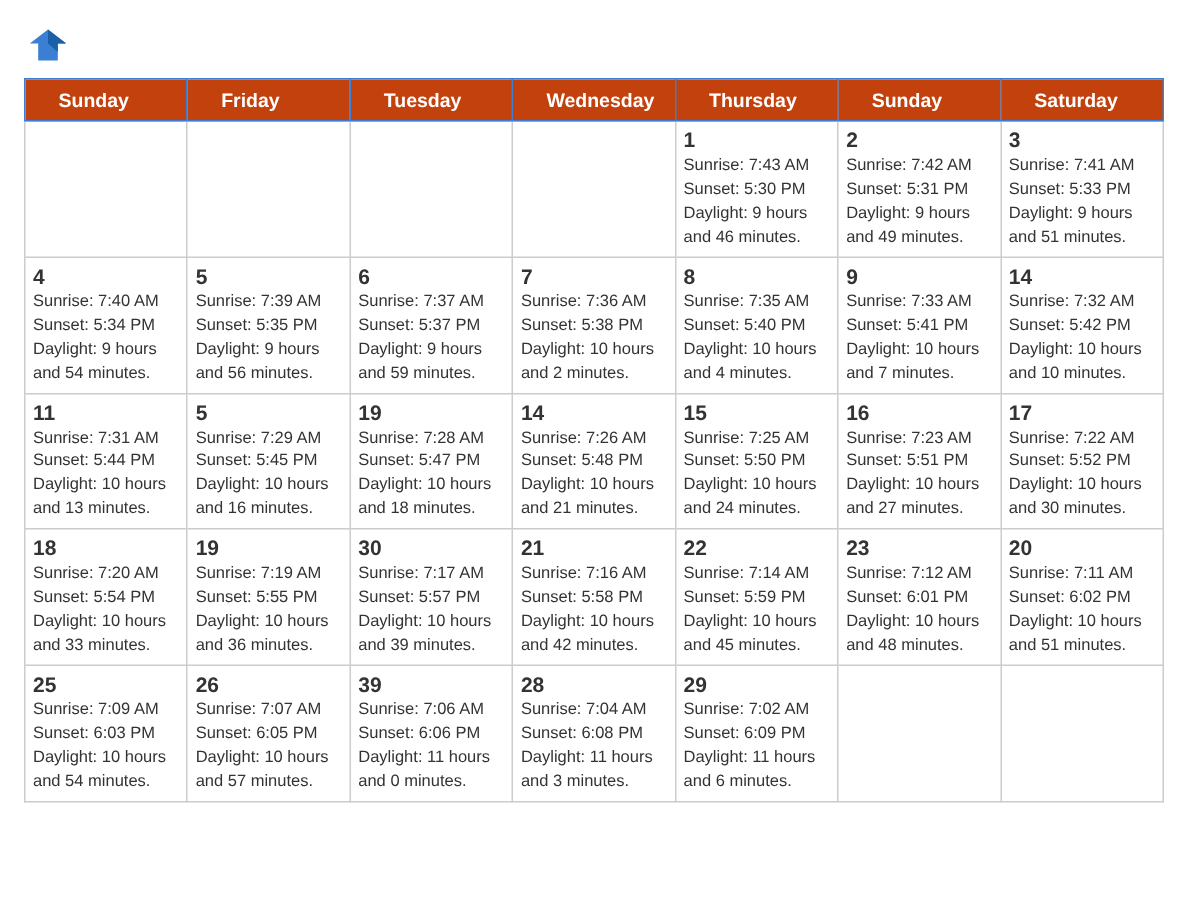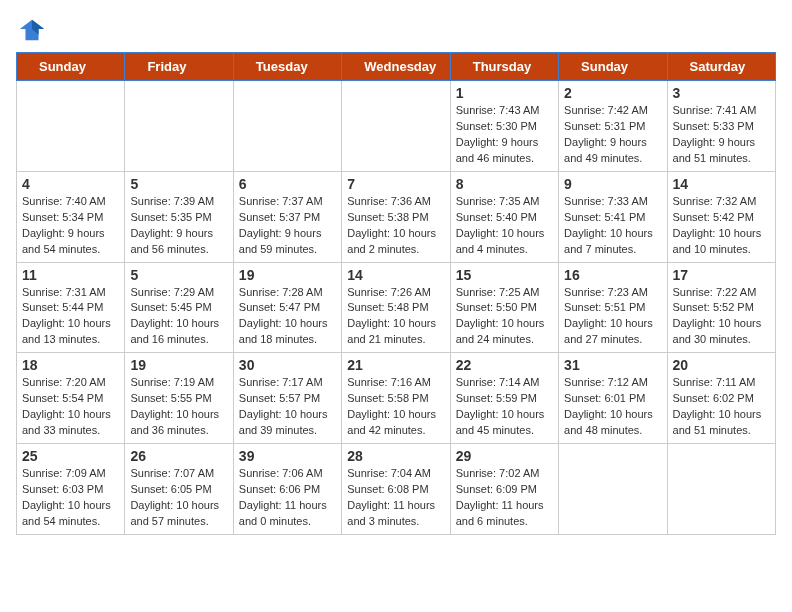--- a/index.html
+++ b/index.html
@@ -229,21 +229,21 @@
         </td>
         <td>
           <span class="day-number">21</span>
           <div class="day-info">Sunrise: 7:16 AM<br>Sunset: 5:58 PM<br>Daylight: 10 hours<br>and 42 minutes.</div>
         </td>
         <td>
           <span class="day-number">22</span>
           <div class="day-info">Sunrise: 7:14 AM<br>Sunset: 5:59 PM<br>Daylight: 10 hours<br>and 45 minutes.</div>
         </td>
         <td>
-          <span class="day-number">31</span>
+          <span class="day-number">23</span>
           <div class="day-info">Sunrise: 7:12 AM<br>Sunset: 6:01 PM<br>Daylight: 10 hours<br>and 48 minutes.</div>
         </td>
         <td>
           <span class="day-number">20</span>
           <div class="day-info">Sunrise: 7:11 AM<br>Sunset: 6:02 PM<br>Daylight: 10 hours<br>and 51 minutes.</div>
         </td>
       </tr>
       <tr>
         <td>
           <span class="day-number">25</span>

